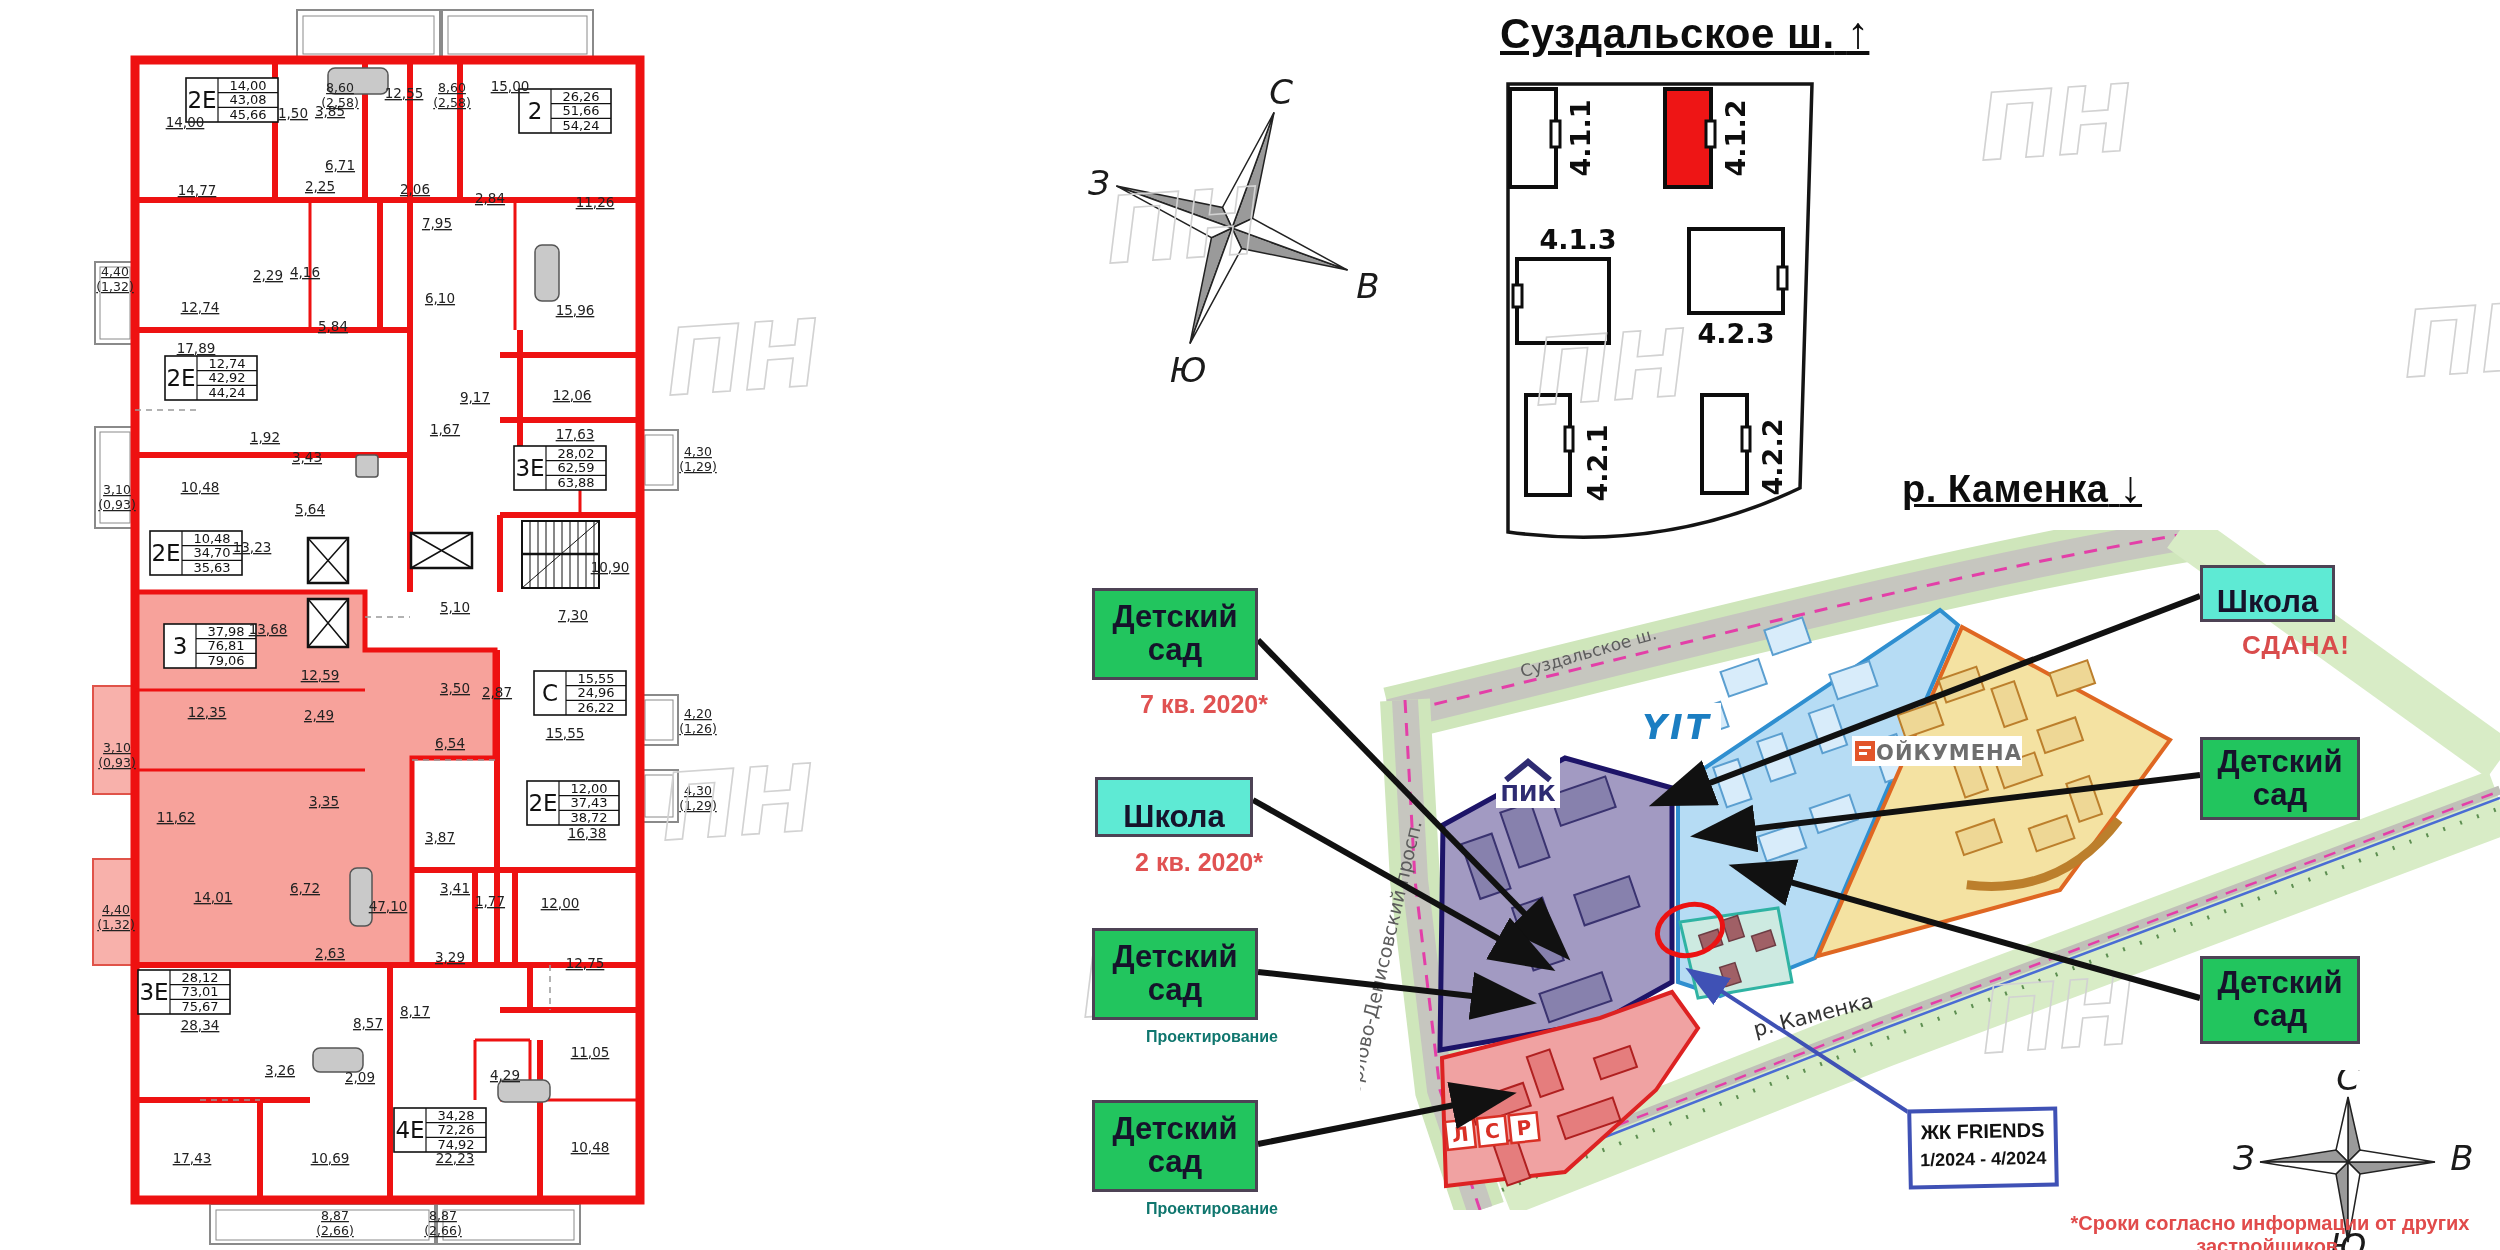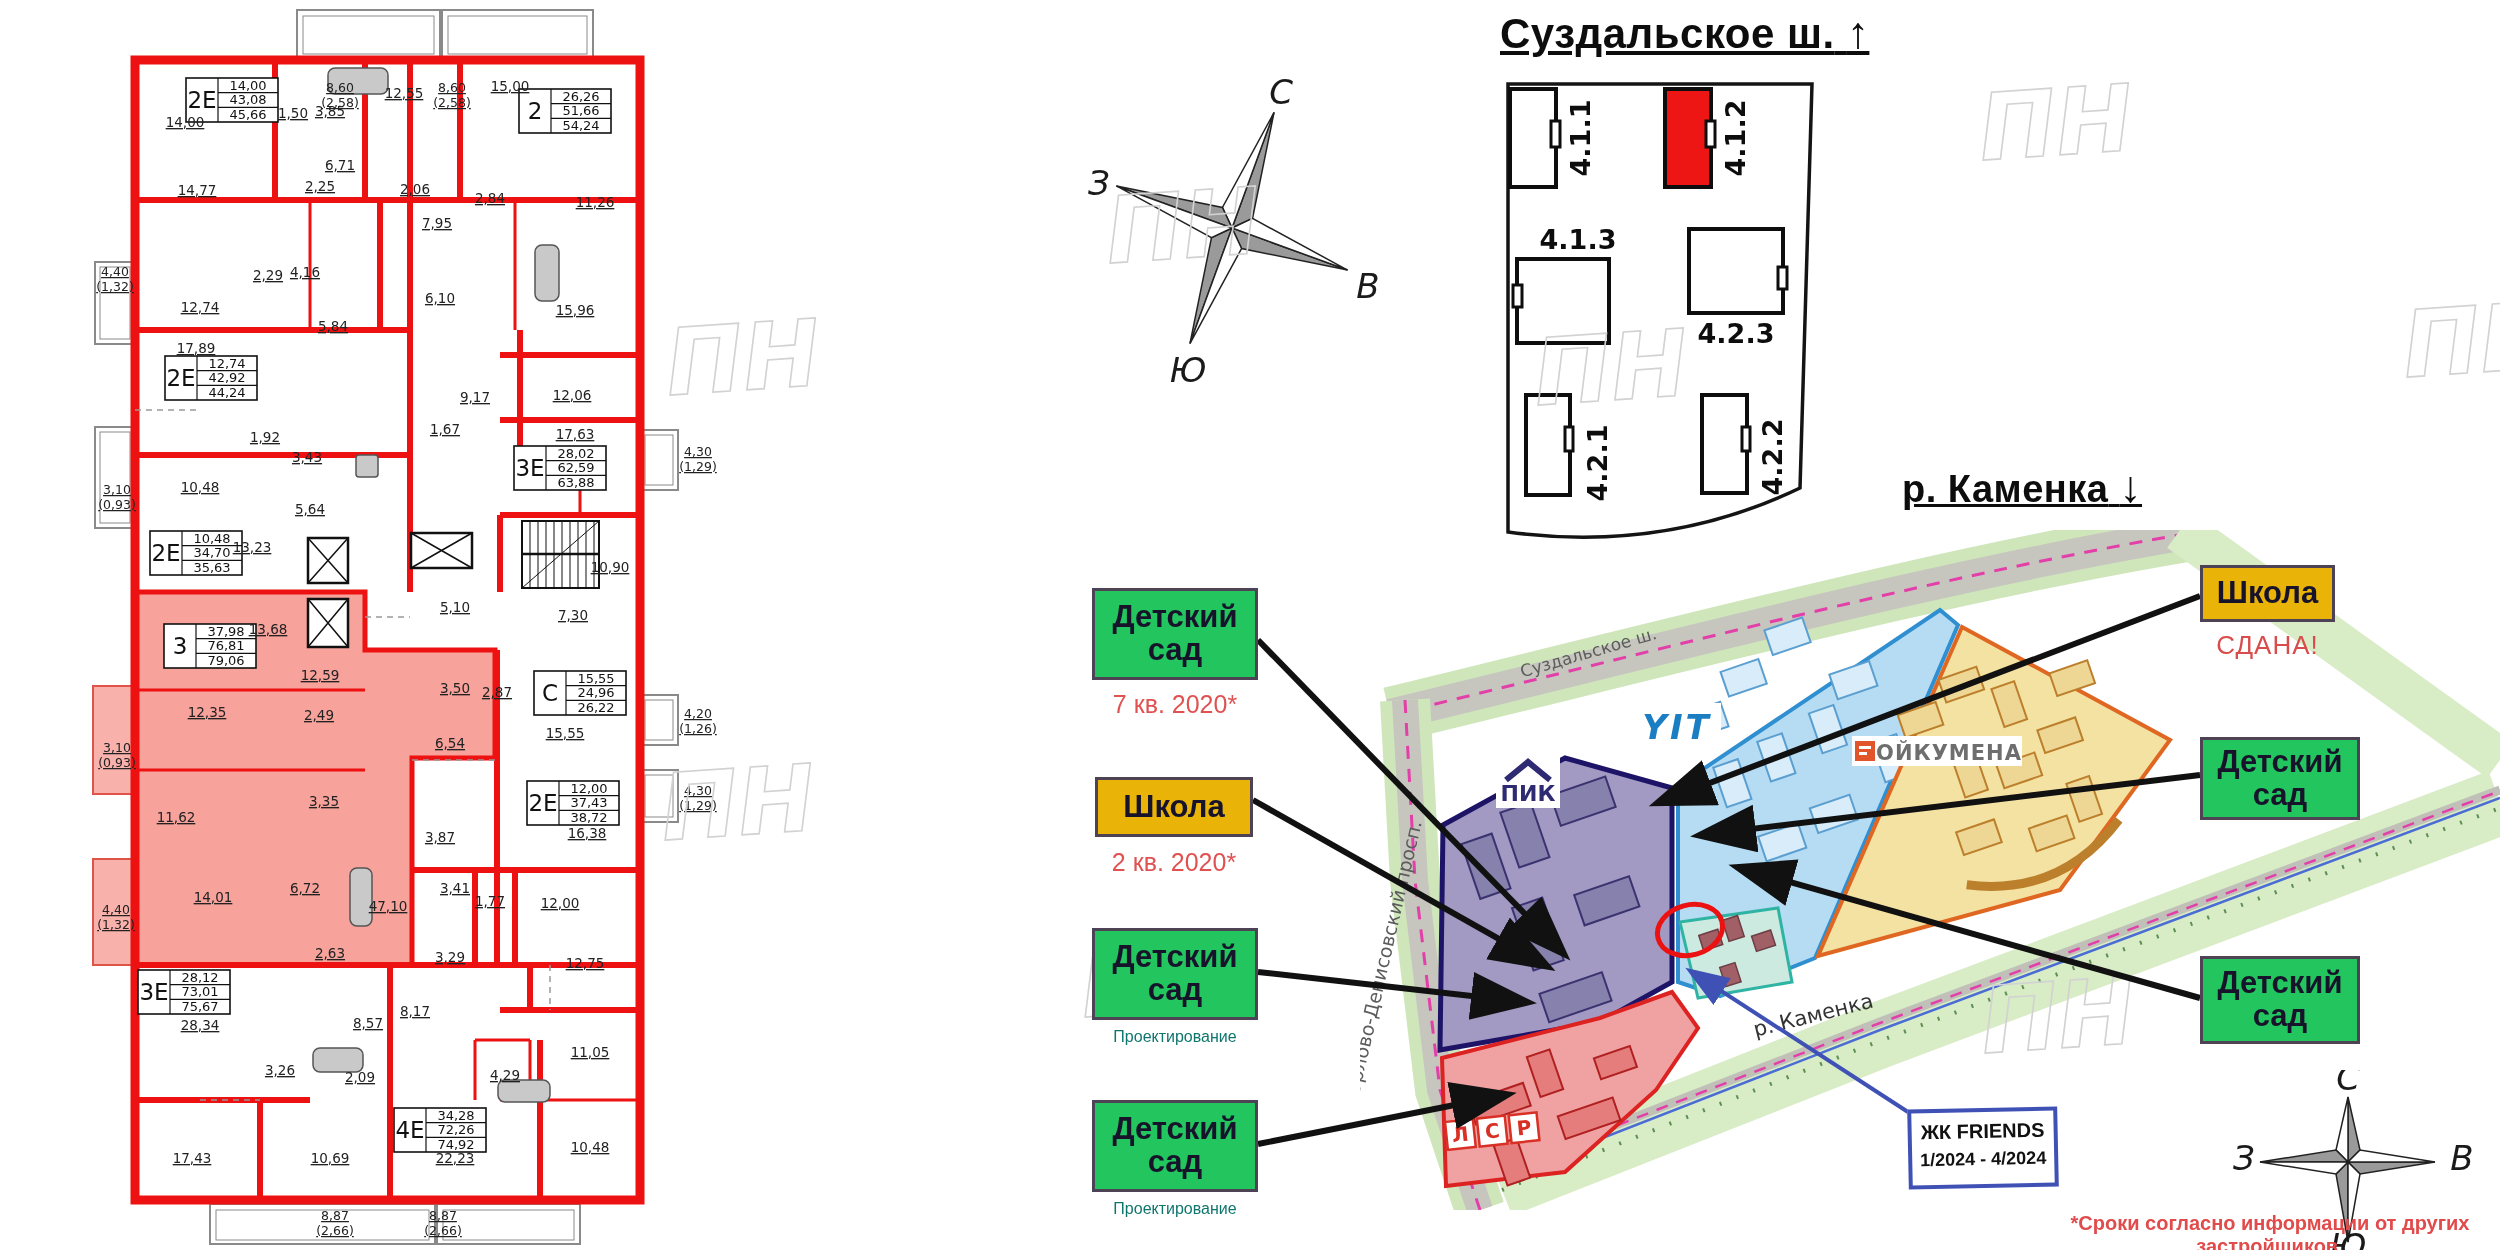--- a/index.html
+++ b/index.html
@@ -8,23 +8,23 @@
   svg text{font-family:"DejaVu Sans",sans-serif;}
   .rl{font-size:13.5px;fill:#222;text-anchor:middle;text-decoration:underline;}
   .bl{font-size:12.5px;fill:#222;text-anchor:middle;text-decoration:underline;}
   .ut{font-size:23px;fill:#111;text-anchor:middle;}
   .uv{font-size:13px;fill:#111;text-anchor:middle;}
   .hdr{font-size:42px;font-weight:600;color:#0d0d0d;letter-spacing:0.5px;white-space:nowrap;text-decoration:underline;}
   .hdr .arr{font-weight:700;font-size:44px;}
   .callout{border:3px solid #4d4355;box-sizing:border-box;display:flex;align-items:center;justify-content:center;
     text-align:center;font-weight:800;color:#16132b;line-height:1.05;z-index:5;}
   .pink{background:#22c55e;}
-  .mint{background:#eab308;}
+  .mint{background:#5eead4;align-items:flex-end;}
   .c-title{font-size:31px;}
-  .c-note{position:absolute;text-align:center;font-weight:400;z-index:5;}
+  .c-note{position:absolute;text-align:right;font-weight:700;z-index:5;}
   .note-red{color:#e05252;font-size:25px;}
   .note-proj{color:#0f766e;font-size:16px;}
   .note-done{color:#d94c4c;font-size:26px;letter-spacing:1px;}
   .friends{border:4px solid #3f51b5;background:#fff;z-index:6;text-align:center;
     padding:8px 6px 6px 6px;box-sizing:border-box;transform:rotate(-1.2deg);}
   .friends .l1{font-size:20px;font-weight:800;color:#111;}
   .friends .l2{font-size:18px;font-weight:800;color:#111;margin-top:6px;}
   .footnote{color:#e14b4b;font-size:20px;font-weight:600;text-align:center;z-index:5;}
   .blocklabel{font-size:27px;font-weight:800;fill:#0d0d0d;text-anchor:middle;}
   .compasslbl{font-size:34px;fill:#1a1a1a;font-style:italic;text-anchor:middle;}

